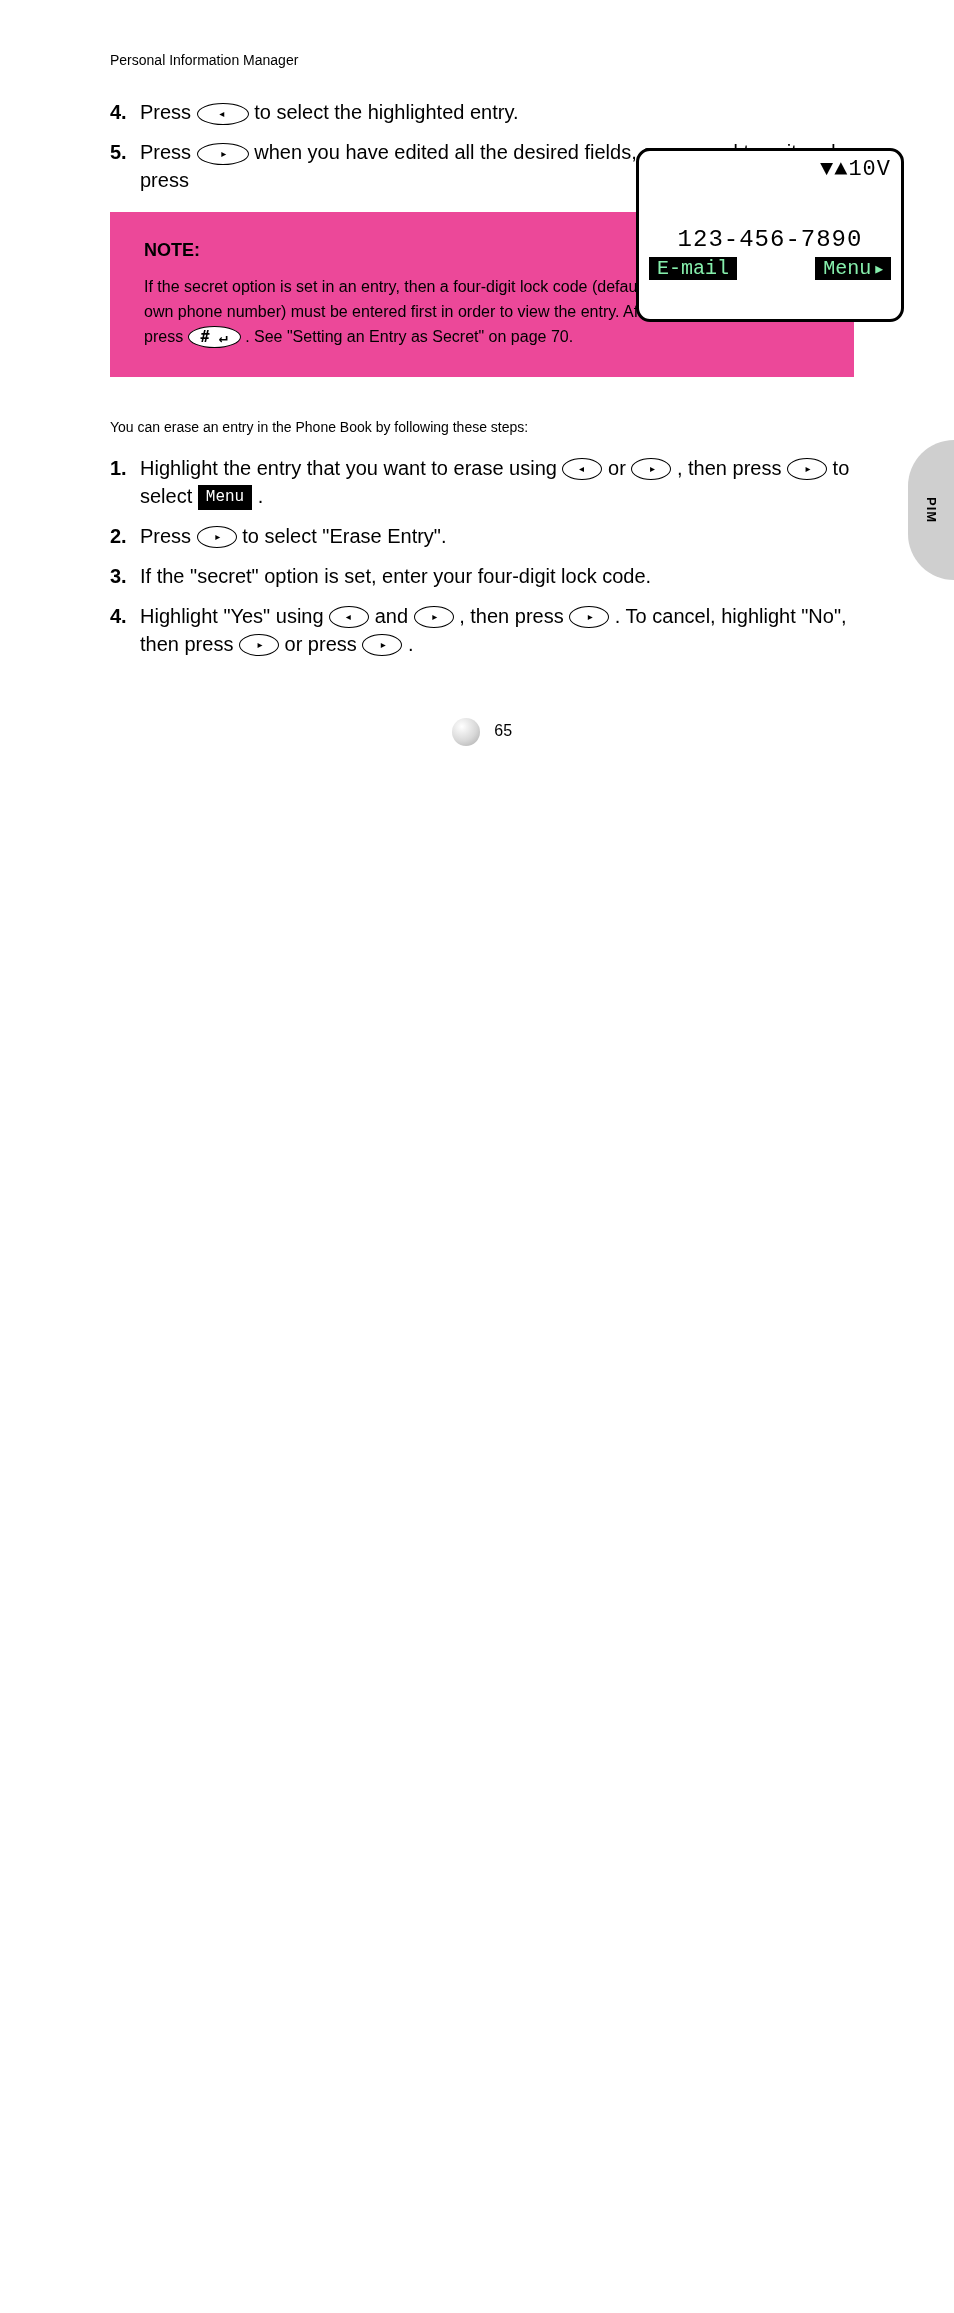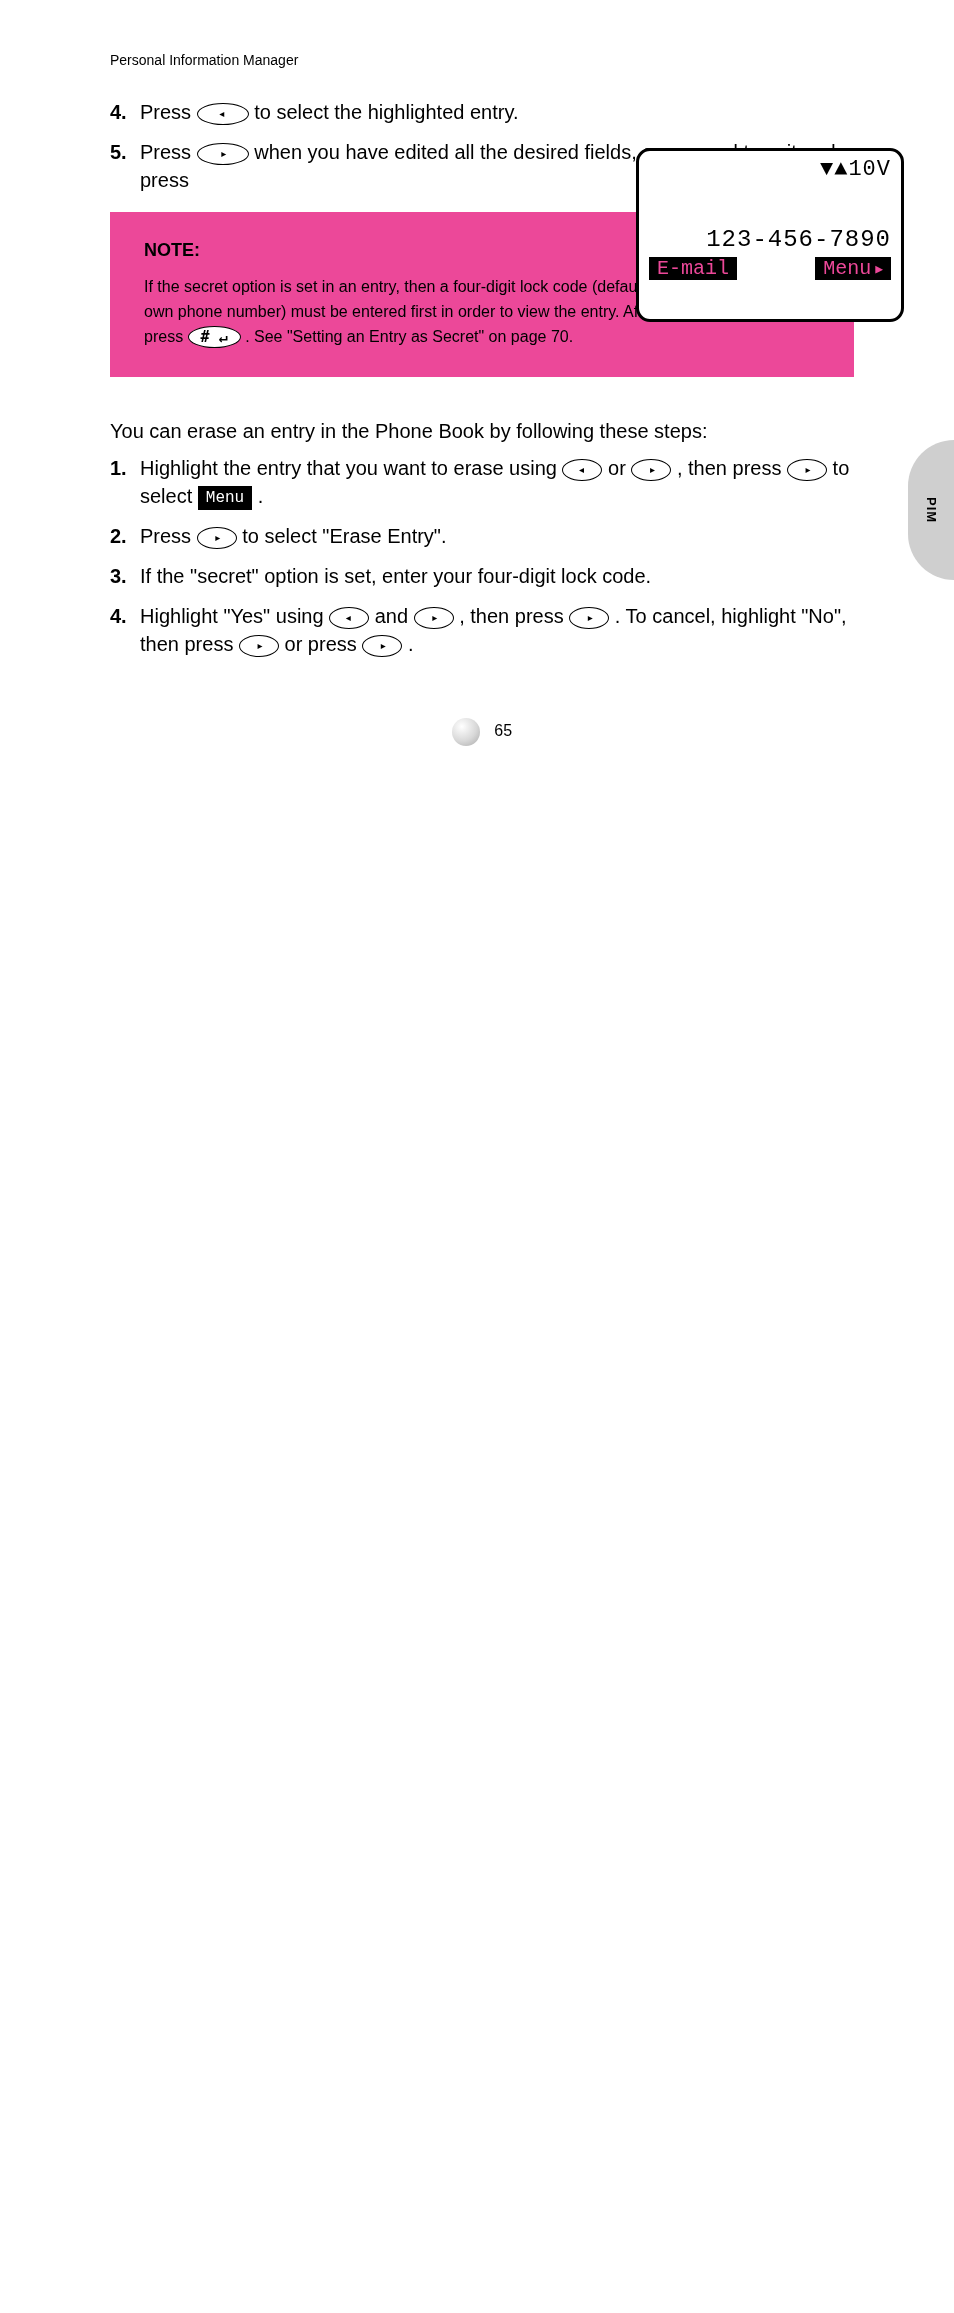--- a/index.html
+++ b/index.html
@@ -82,22 +82,22 @@
     padding: 1px 8px;
     display: inline-block;
     vertical-align: middle;
   }
   .section-title {
     font-size: 24px;
     font-weight: bold;
     margin: 46px 0 8px;
   }
   .section-desc {
-    font-size: 20px;
-    margin-bottom: 8px;
+    font-size: 14px;
+    margin-bottom: 16px;
     line-height: 1.45;
   }
   
   .lcd {
     position: absolute;
     right: 50px;
     top: 148px;
     width: 268px;
     height: 174px;
     border: 3px solid #000;
@@ -108,33 +108,33 @@
     font-size: 22px;
     display: flex;
     flex-direction: column;
   }
   .lcd-top {
     text-align: right;
     font-size: 22px;
     letter-spacing: 1px;
   }
   .lcd-mid {
-    text-align: right;
+    text-align: center;
     font-size: 24px;
     margin-top: 44px;
     letter-spacing: 1px;
   }
   .lcd-soft {
     display: flex;
     justify-content: space-between;
     margin-top: 4px;
   }
   .lcd-softkey {
     background: #000;
-    color: #ec4899;
+    color: #86efac;
     padding: 0 8px;
     font-size: 20px;
     display: inline-flex;
     align-items: center;
   }
   .lcd-softkey .tri-r { margin-left: 4px; font-size: 13px; }
   
   .side-tab {
     position: absolute;
     right: 0;

